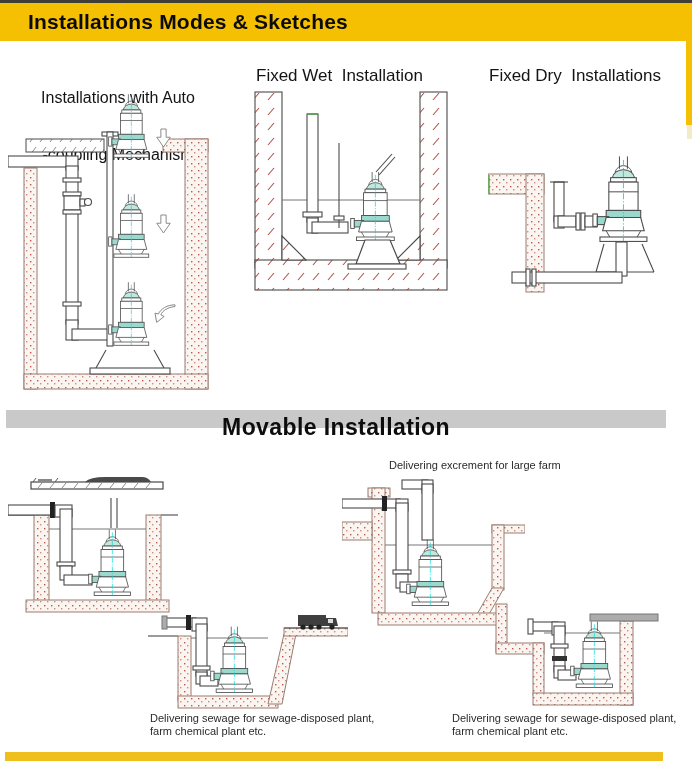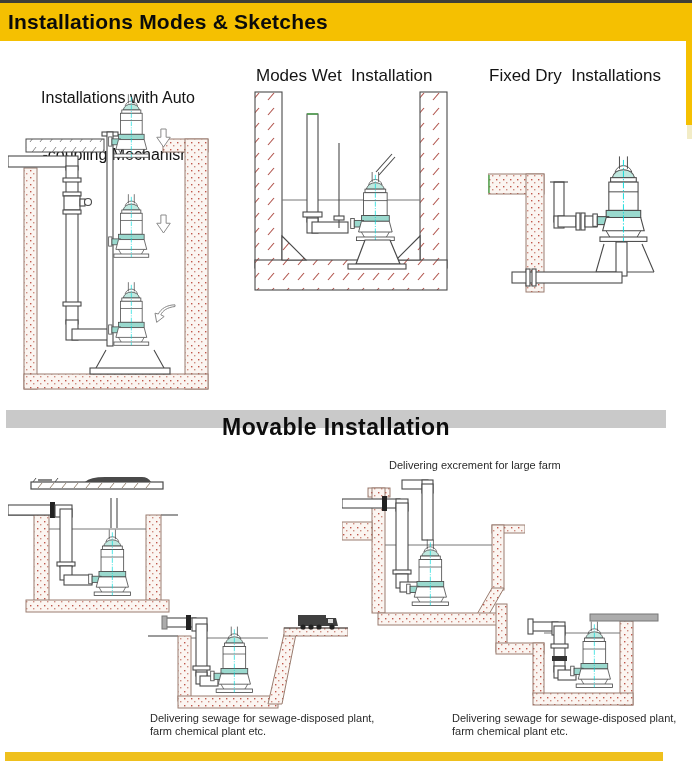--- a/index.html
+++ b/index.html
@@ -7,21 +7,21 @@
     --banner-gray:#C9C9C9; --footer-yellow:#EFC01D;
     --centerline-cyan:#00D8D8; --teal-light:#BFE8DF; --teal-mid:#9AD9CE;
     --stroke-gray:#4A4A4A; --stipple-red:#C0564A; --hatch-red:#B0524A;
   }
   html,body{margin:0;padding:0;background:#fff;}
   body{font-family:"Liberation Sans",sans-serif;color:#111;}
   #page{position:relative;width:692px;height:778px;background:#fff;overflow:hidden;}
   .abs{position:absolute;}
   #top-line{left:0;top:0;width:692px;height:3px;background:var(--top-line);}
   #header-bar{left:0;top:3px;width:692px;height:38px;background:var(--accent-yellow);}
-  #header-bar .t{font-size:21px;font-weight:bold;line-height:38px;padding-left:8px;letter-spacing:.2px;color:#0b0b0b;}
+  #header-bar .t{font-size:21px;font-weight:bold;line-height:38px;padding-left:28px;letter-spacing:.2px;color:#0b0b0b;}
   #right-stripe{left:686px;top:41px;width:6px;height:84px;background:var(--accent-yellow);}
   #right-stripe2{left:687px;top:125px;width:5px;height:14px;background:var(--pale-yellow);}
   .sec-title{font-size:17px;color:#141414;white-space:pre;}
   #auto-title{left:18px;top:50px;width:200px;text-align:center;font-size:16px;line-height:19px;}
   #wet-title{left:256px;top:66px;}
   #dry-title{left:489px;top:66px;}
   #banner{left:6px;top:410px;width:660px;height:18px;background:var(--banner-gray);
           text-align:center;font-size:23px;font-weight:bold;line-height:34px;color:#0d0d0d;letter-spacing:.4px;}
   .cap{font-size:11px;color:#2b2b2b;line-height:13px;}
   #cap-river{left:10px;top:462px;}
@@ -96,21 +96,21 @@
   <div id="header-bar" class="abs">
     <div class="t">Installations Modes &amp; Sketches</div>
   </div>
   <div id="right-stripe" class="abs"></div>
   <div id="right-stripe2" class="abs"></div>
 
   <div id="auto-title" class="abs sec-title">
     <div>Installations with Auto</div>
     <div>-coupling Mechanism</div>
   </div>
-  <div id="wet-title" class="abs sec-title">Modes Wet  Installation</div>
+  <div id="wet-title" class="abs sec-title">Fixed Wet  Installation</div>
   <div id="dry-title" class="abs sec-title">Fixed Dry  Installations</div>
 
   <div class="abs" style="left:8px;top:92px;width:210px;height:300px;">
     <svg width="210" height="300" viewBox="0 0 210 300">
       <g>
         <rect x="155" y="47" width="45" height="13" class="wall"></rect>
         <rect x="177" y="47" width="23" height="250" class="wall"></rect>
         <rect x="16" y="76" width="13" height="221" class="wall"></rect>
         <rect x="16" y="282" width="184" height="15" class="wall"></rect>
         <rect x="18" y="47" width="78" height="13" class="slabf"></rect>

